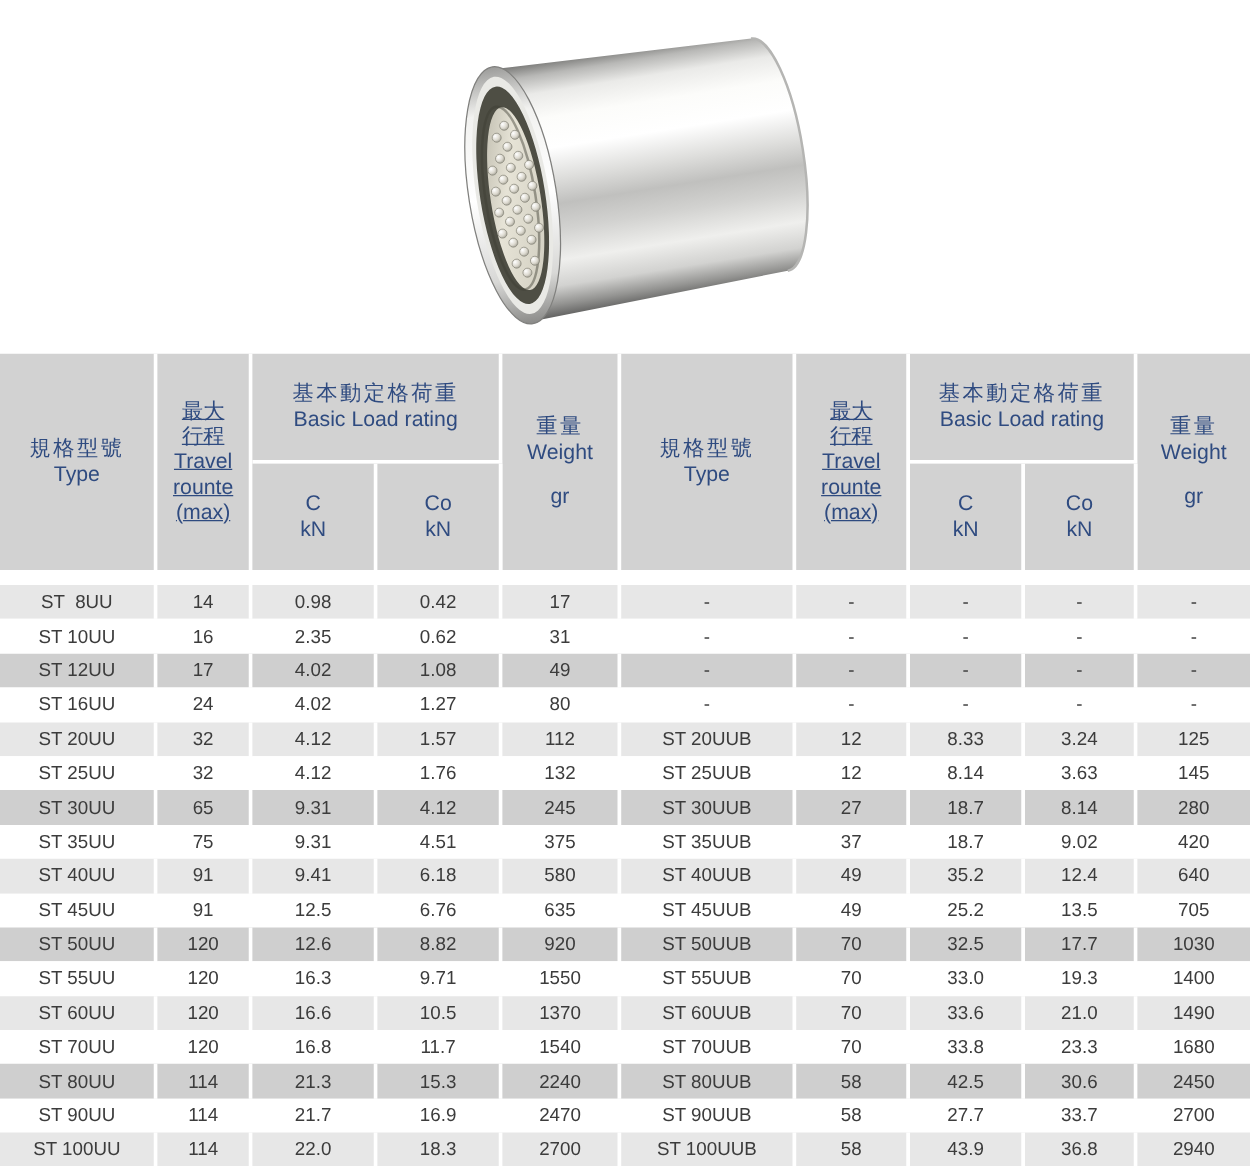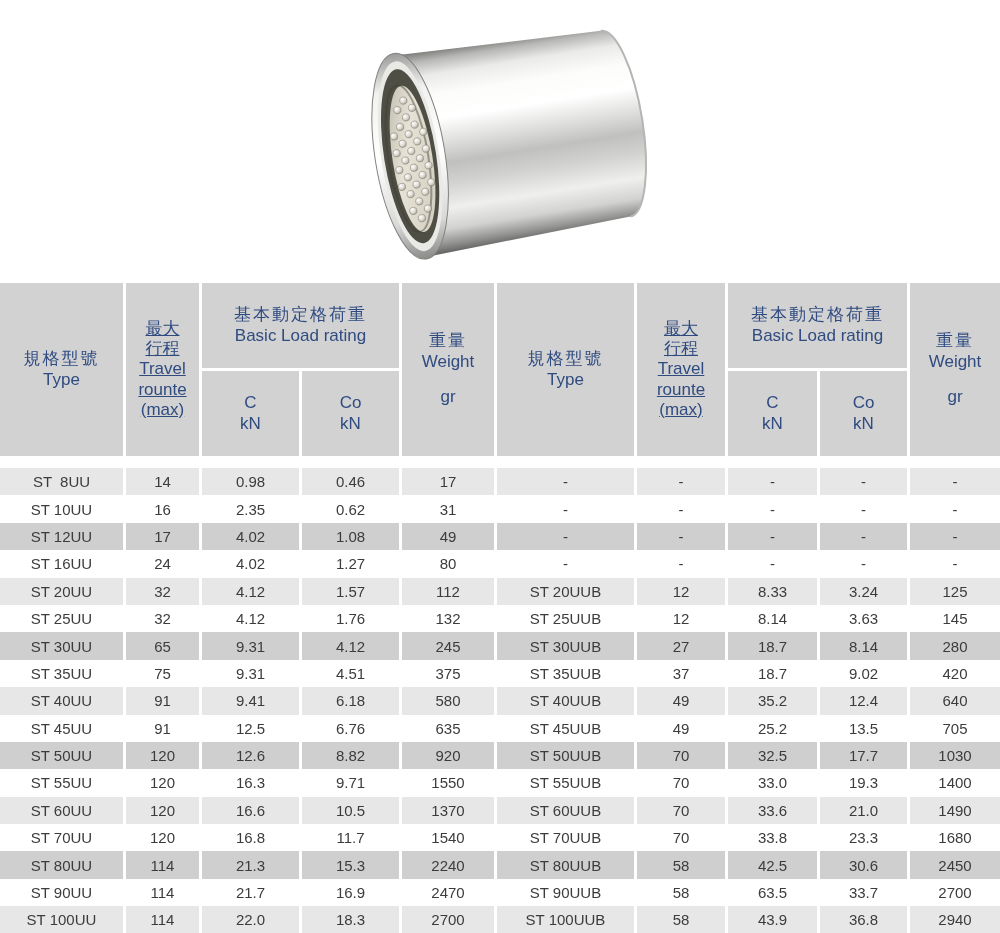--- a/index.html
+++ b/index.html
@@ -212,21 +212,21 @@
       </tr>
     </thead>
     <tbody>
       <tr class="spacer">
           <td colspan="10"></td>
         </tr>
     <tr class="datarow row-light">
           <td>ST  8UU</td>
           <td>14</td>
           <td>0.98</td>
-          <td>0.46</td>
+          <td>0.42</td>
           <td>17</td>
           <td>-</td>
           <td>-</td>
           <td>-</td>
           <td>-</td>
           <td class="lastcol">-</td>
         </tr>
         <tr class="datarow row-white">
           <td>ST 10UU</td>
           <td>16</td>
@@ -396,21 +396,21 @@
           <td class="lastcol">2450</td>
         </tr>
         <tr class="datarow row-white">
           <td>ST 90UU</td>
           <td>114</td>
           <td>21.7</td>
           <td>16.9</td>
           <td>2470</td>
           <td>ST 90UUB</td>
           <td>58</td>
-          <td>63.5</td>
+          <td>27.7</td>
           <td>33.7</td>
           <td class="lastcol">2700</td>
         </tr>
         <tr class="datarow row-light">
           <td>ST 100UU</td>
           <td>114</td>
           <td>22.0</td>
           <td>18.3</td>
           <td>2700</td>
           <td>ST 100UUB</td>

